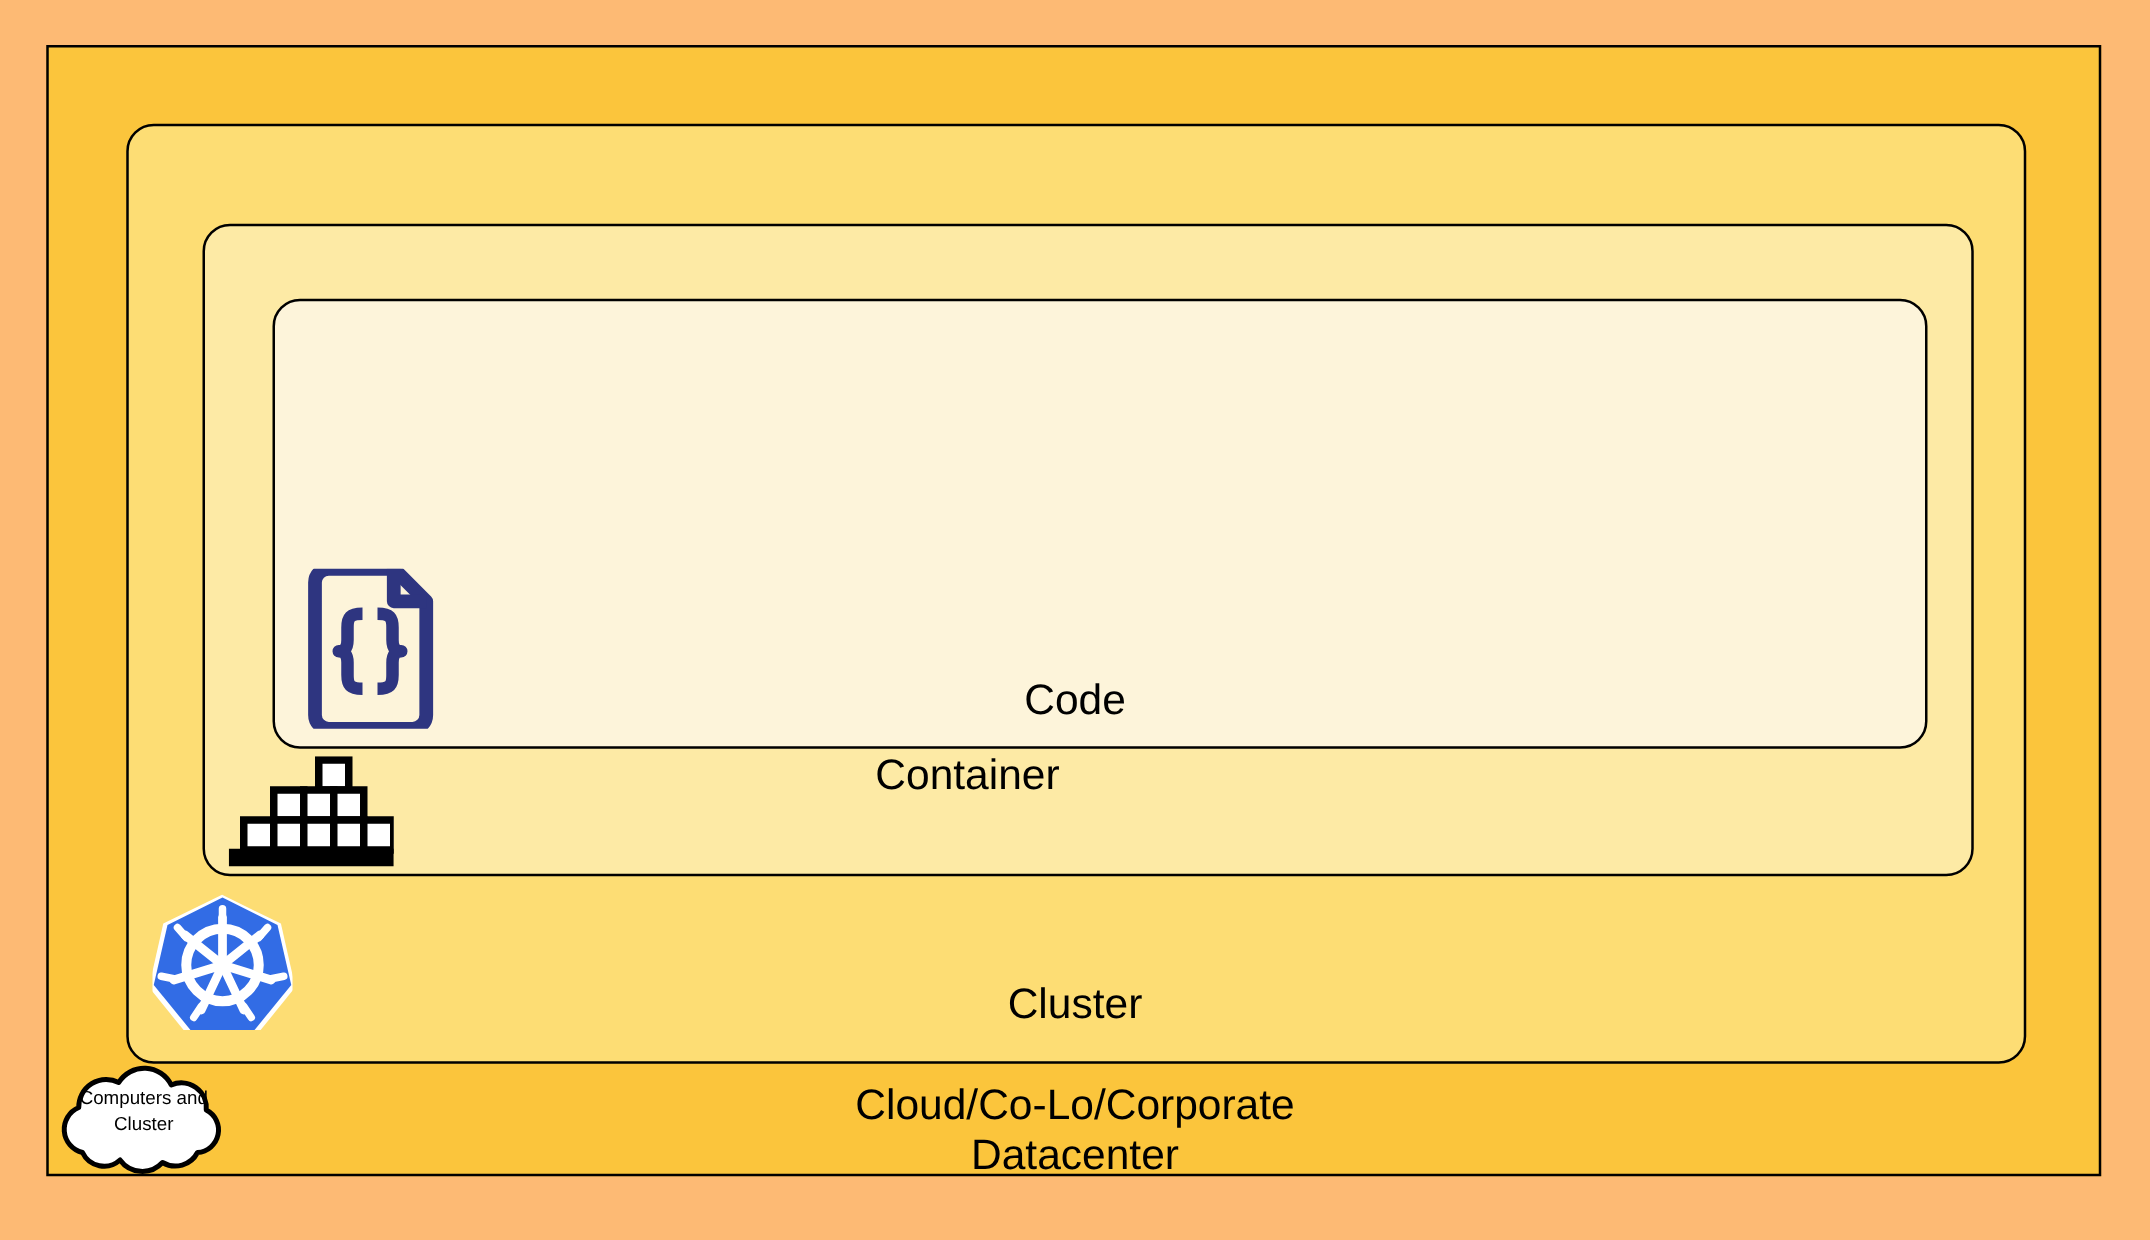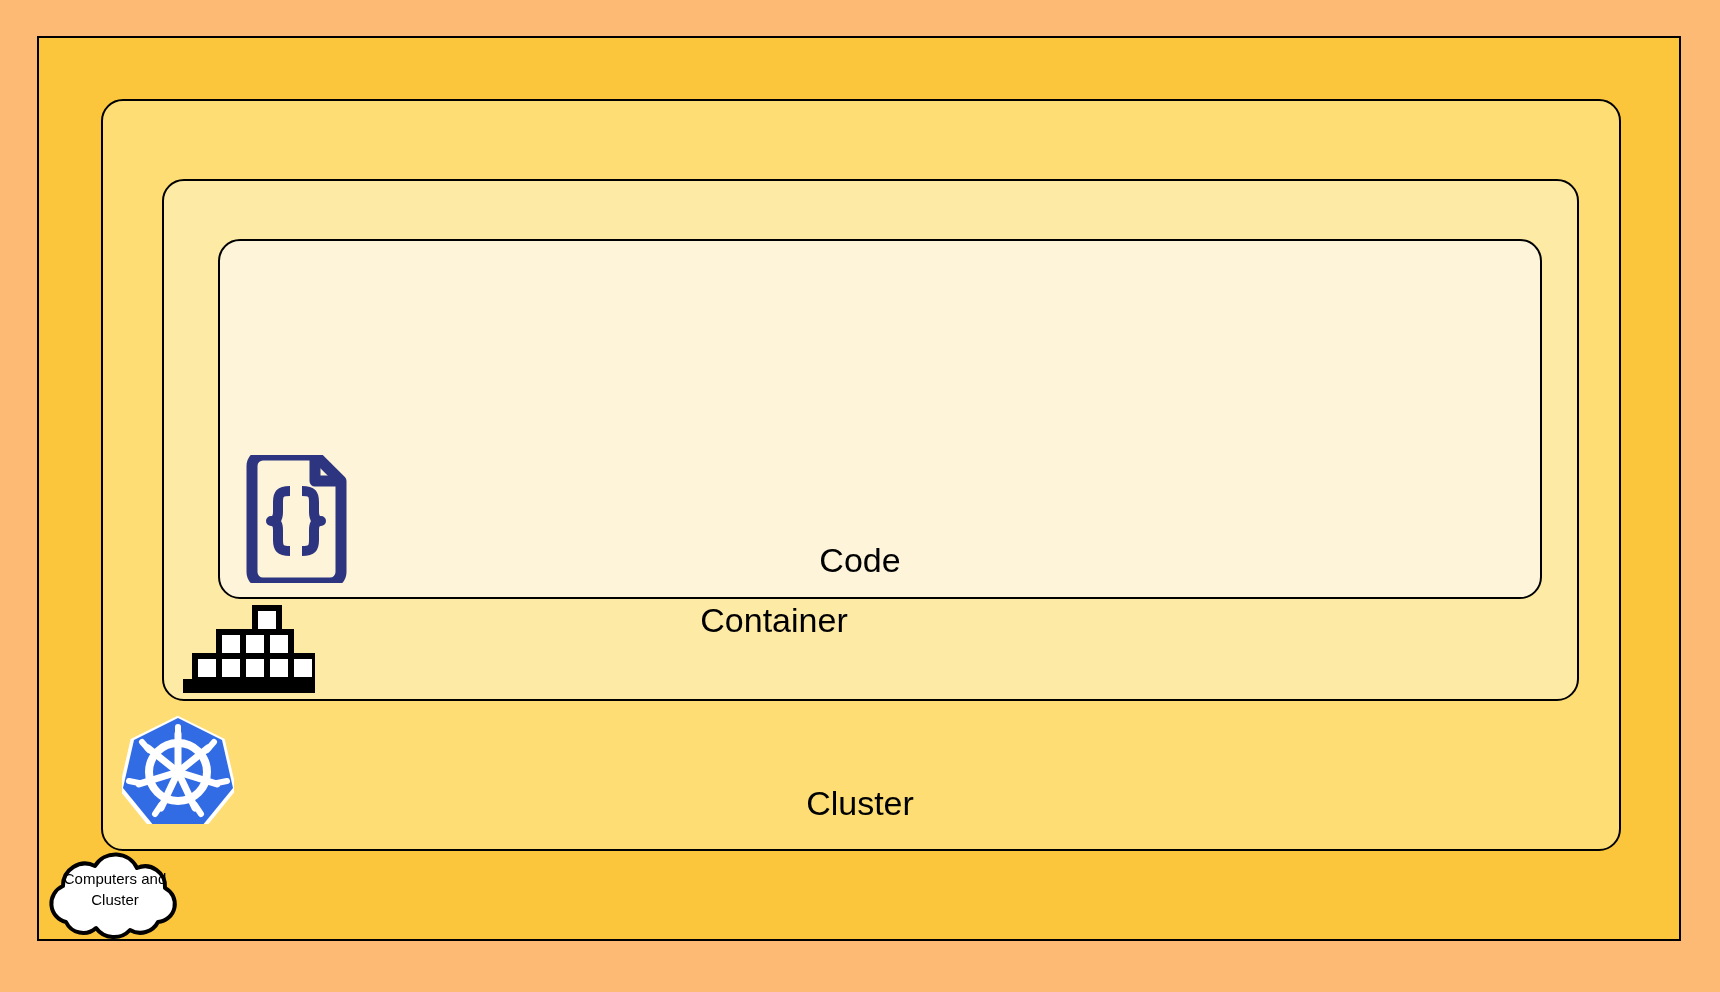--- a/index.html
+++ b/index.html
@@ -161,20 +161,22 @@
   <div class="layer" id="layer-container" style="background: rgb(253, 234, 165); border-color: rgb(0, 0, 0);"></div>
 
   <div class="layer" id="layer-code" style="background: rgb(253, 244, 218); border-color: rgb(0, 0, 0);"></div>
 
   <div class="layer-label" id="label-code">Code</div>
 
   <div class="layer-label" id="label-container">Container</div>
 
   <div class="layer-label" id="label-cluster">Cluster</div>
 
+  <div class="layer-label" id="label-datacenter">Cloud/Co-Lo/Corporate
+Datacenter</div>
 
   <div id="icon-code">
     <svg viewBox="0 0 112 128" width="112" height="128" aria-hidden="true">
       <path d="M12 11
                a11 11 0 0 1 11 -11
                h52
                l26 26
                v91
                a11 11 0 0 1 -11 11
                h-67

